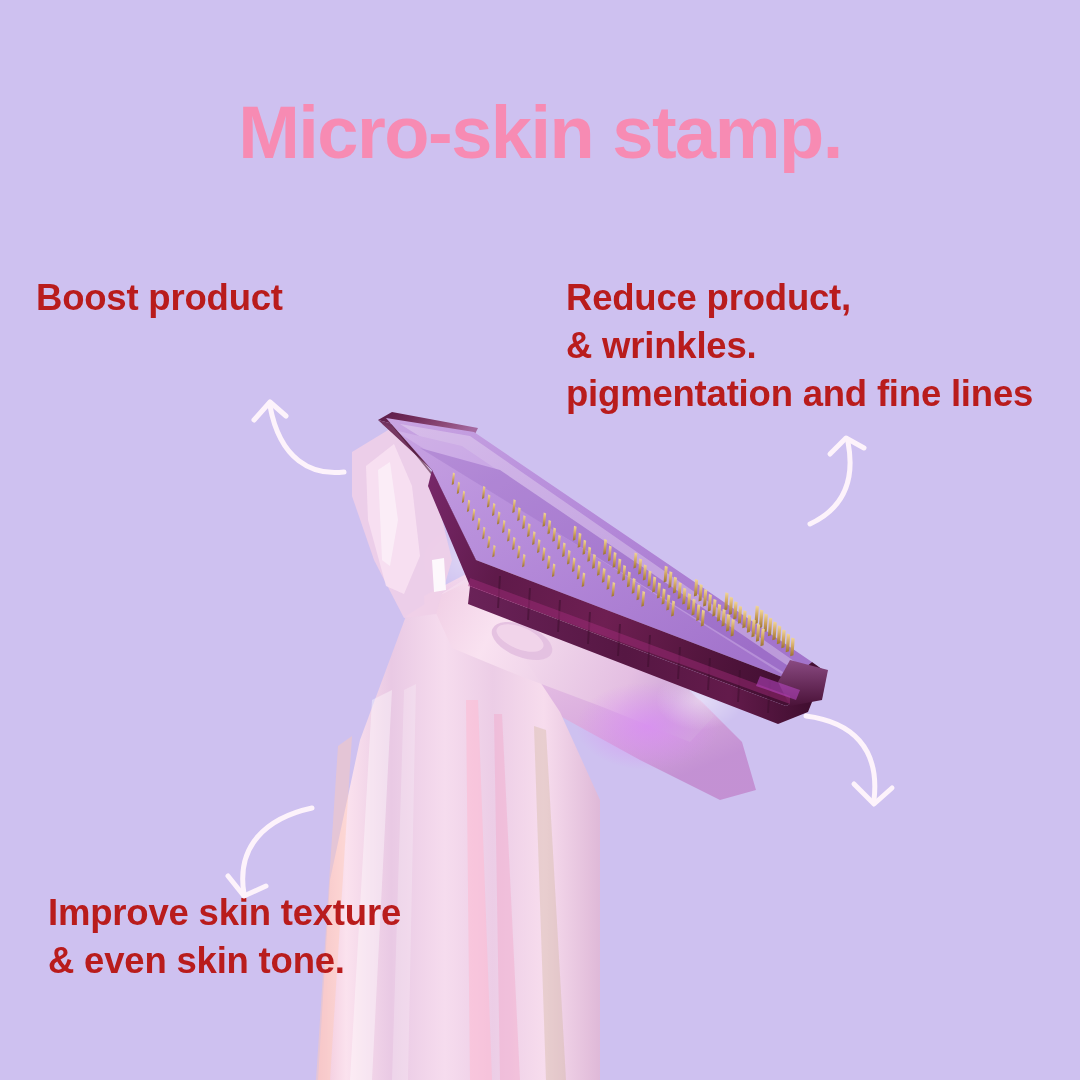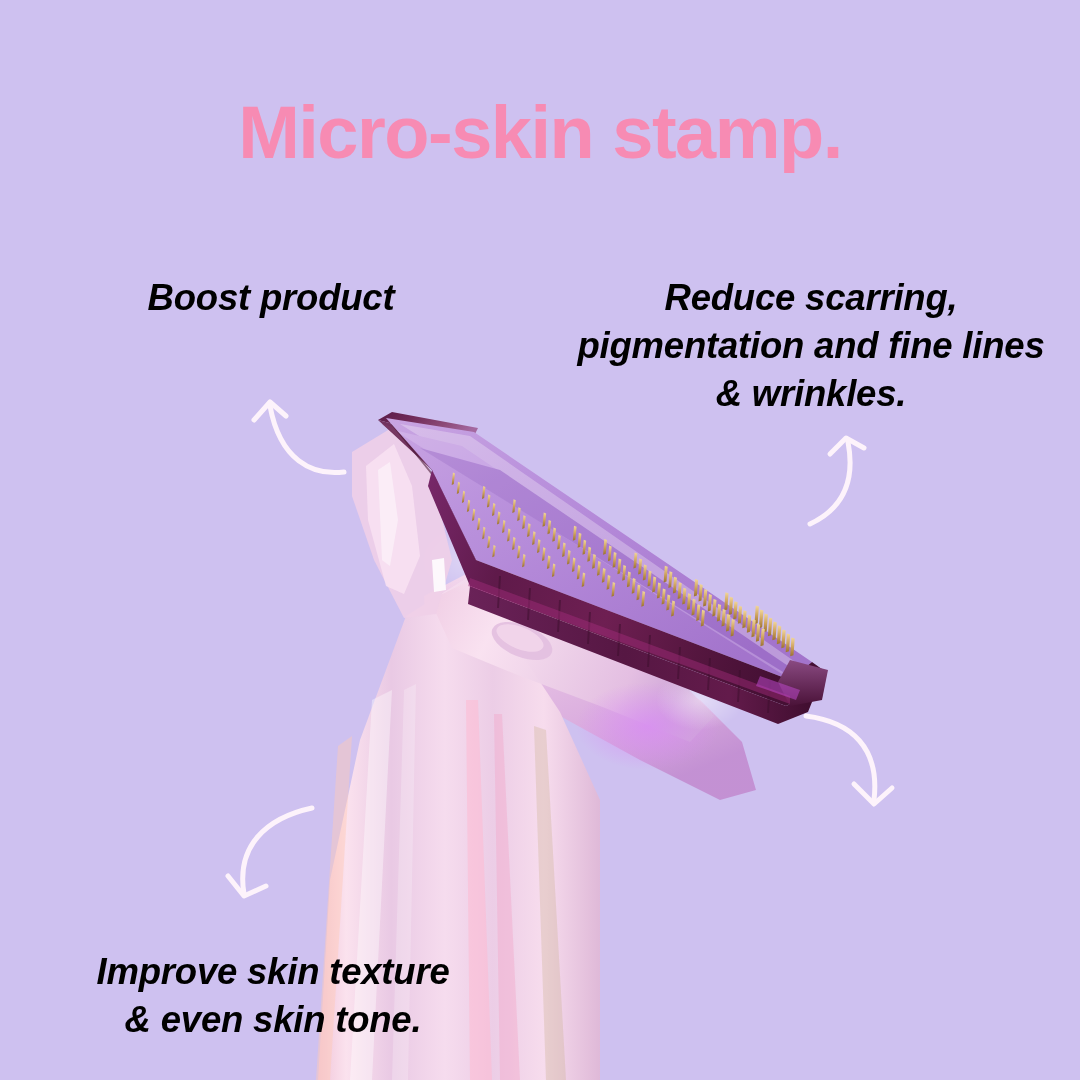--- a/index.html
+++ b/index.html
@@ -29,34 +29,33 @@
     font-weight: bold;
     letter-spacing: -1.5px;
     color: #f78bb3;
     line-height: 1;
     white-space: nowrap;
   }
 
   
   .caption {
     position: absolute;
-    color: #000000;
+    color: #b91c1c;
     font-size: 36.5px;
     font-weight: bold;
     line-height: 48px;
-    text-align: center;
+    text-align: left;
     letter-spacing: -0.2px;
-    font-style: italic;
   }
   .caption .ln { display: block; }
 
   #cap-tl { left: 36px;  top: 274px; width: 470px; }
   #cap-tr { left: 566px; top: 274px; width: 490px; }
   #cap-br { left: 590px; top: 812px; width: 450px; }
-  #cap-bl { left: 48px;  top: 948px; width: 450px; }
+  #cap-bl { left: 48px;  top: 889px; width: 450px; }
 
   
   .arrow { position: absolute; }
   .arrow svg { display: block; overflow: visible; }
   .arrow path, .arrow polyline {
     fill: none;
     stroke: #fdf3fb;
     stroke-width: 5;
     stroke-linecap: round;
     stroke-linejoin: round;
@@ -351,23 +350,23 @@
     </svg>
   </div>
 
   <div class="title">Micro-skin stamp.</div>
 
   <div class="caption" id="cap-tl">
     <span class="ln">Boost product</span>
   </div>
 
   <div class="caption" id="cap-tr">
-    <span class="ln">Reduce scarring,</span>
+    <span class="ln">Reduce product,</span>
+    <span class="ln">&amp; wrinkles.</span>
     <span class="ln">pigmentation and fine lines</span>
-    <span class="ln">&amp; wrinkles.</span>
   </div>
 
   <div class="caption" id="cap-br">
   </div>
 
   <div class="caption" id="cap-bl">
     <span class="ln">Improve skin texture</span>
     <span class="ln">&amp; even skin tone.</span>
   </div>
 

